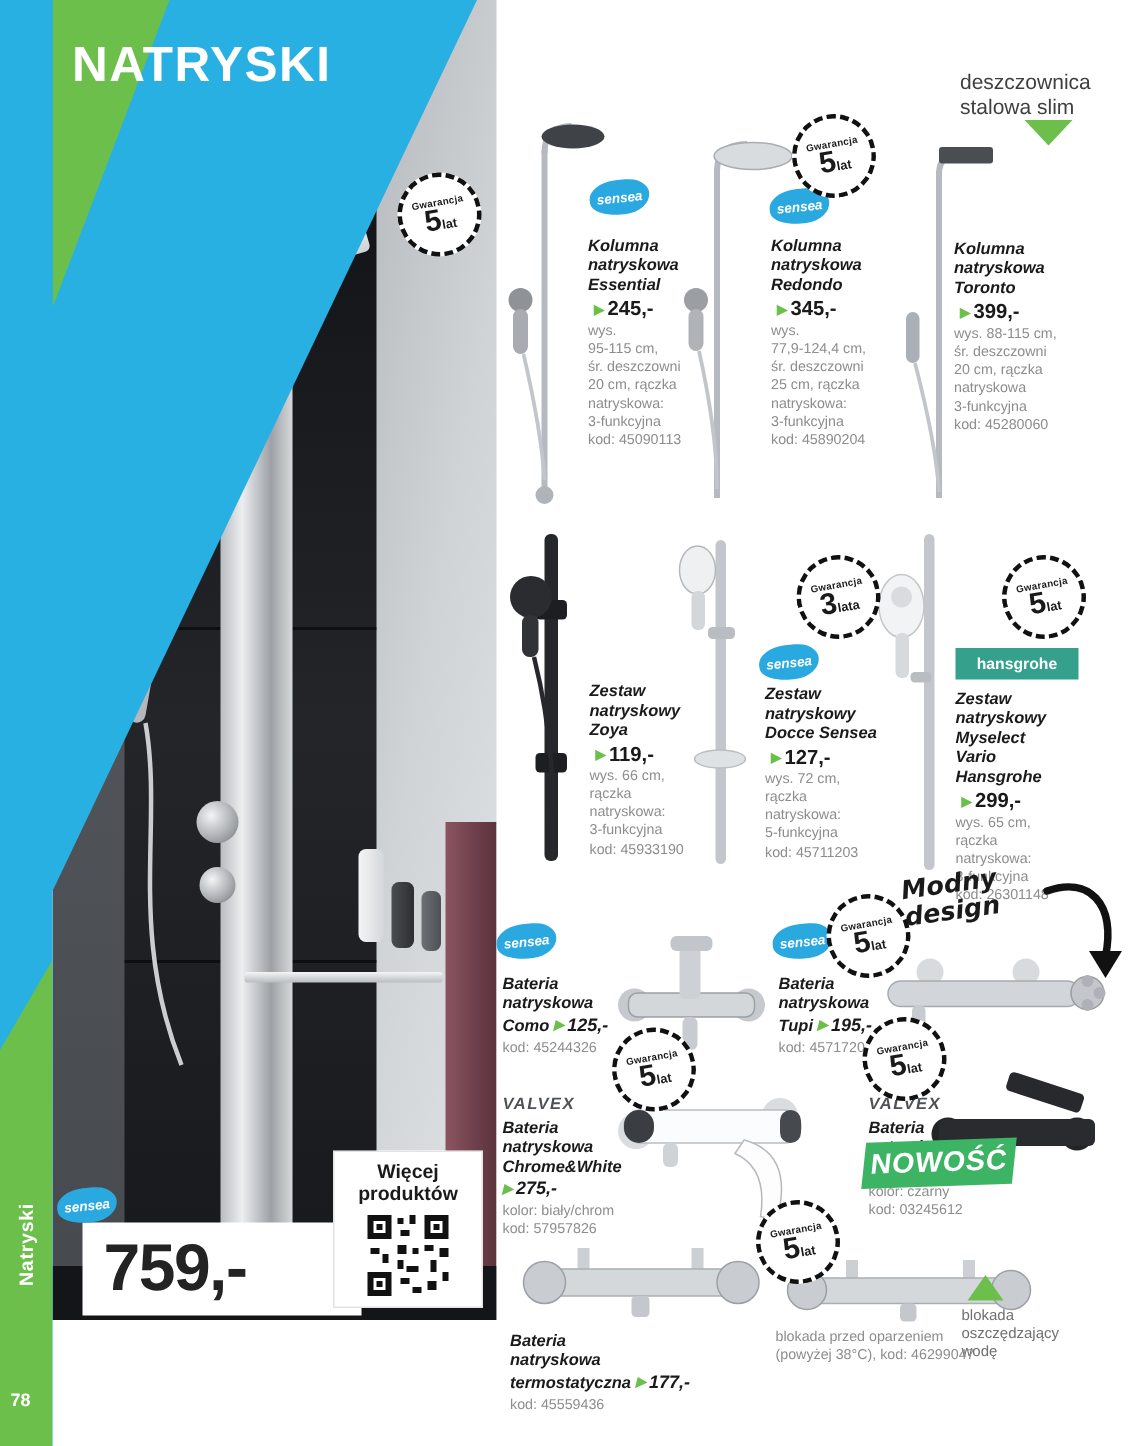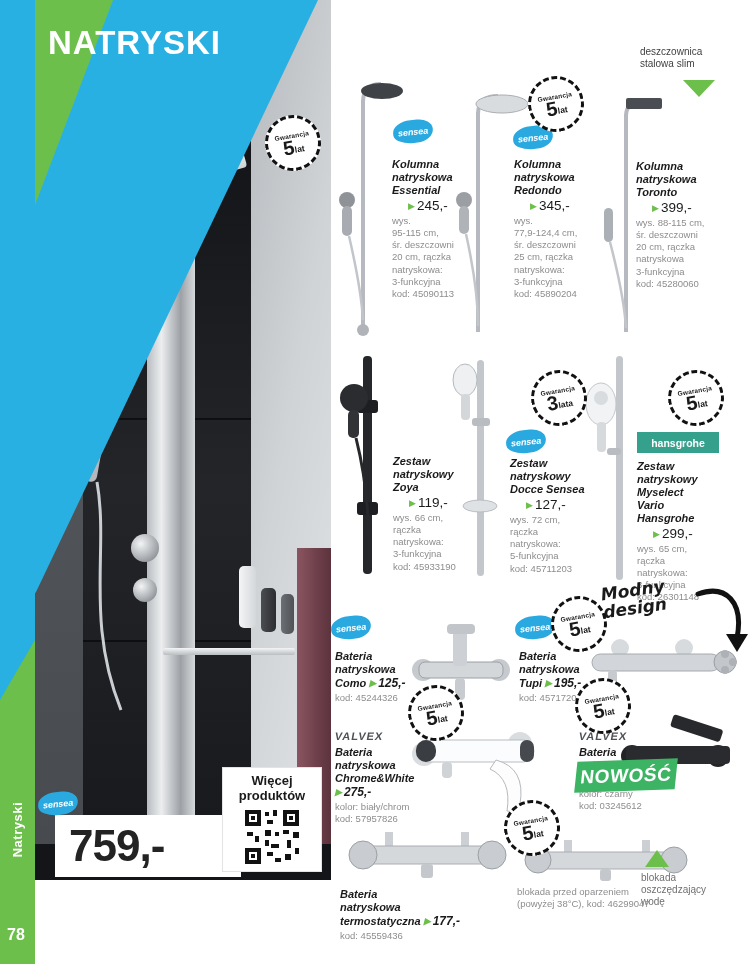--- a/index.html
+++ b/index.html
@@ -6,21 +6,21 @@
   body{width:756px;height:964px;position:relative;background:#ffffff;
        font-family:"Liberation Sans",sans-serif;overflow:hidden;color:#1a1a1a;}
   .abs{position:absolute;}
   
   .stripe-blue{left:0;top:0;width:35px;height:964px;background:#29b0e3;}
   .stripe-green{left:0;top:630px;width:35px;height:334px;background:#6cbf4b;
       clip-path:polygon(0 70px,100% 10px,100% 100%,0 100%);}
   .vlabel{left:0;top:780px;width:35px;height:100px;display:flex;align-items:center;justify-content:center;}
   .vlabel span{writing-mode:vertical-rl;transform:rotate(180deg);color:#fff;font-weight:bold;
       font-size:13px;letter-spacing:.5px;}
-  .pagenum{left:7px;top:926px;color:#fff;font-weight:bold;font-size:16px;}
+  .pagenum{left:7px;top:926px;color:#fff;font-weight:bold;font-size:12px;}
   
   .hero{left:35px;top:0;width:296px;height:880px;overflow:hidden;
       background:linear-gradient(100deg,#7e8286 0%,#a9adb1 35%,#cfd3d6 72%,#e2e5e7 100%);}
   .hero .sliver{position:absolute;left:0;top:0;width:52px;height:100%;
       background:linear-gradient(180deg,#5d6165,#46494d);}
   .hero .darkwall{position:absolute;left:48px;top:0;width:168px;height:100%;
       background:linear-gradient(180deg,#0d0e11,#232529 55%,#17181b);}
   .hero .seam{position:absolute;background:rgba(0,0,0,.55);}
   .hero .panel{position:absolute;left:112px;top:130px;width:48px;height:716px;border-radius:6px;
       background:linear-gradient(90deg,#b9bdc1,#eceeef 30%,#9da1a6 70%,#d6d9db);}
@@ -51,35 +51,35 @@
   
   .badge{width:56px;height:56px;border-radius:50%;background:#fff;border:3px dashed #111;
       display:flex;flex-direction:column;align-items:center;justify-content:center;
       transform:rotate(-10deg);z-index:6;box-sizing:border-box;}
   .badge .b-top{font-size:6.5px;font-weight:bold;letter-spacing:.2px;}
   .badge .b-row{display:flex;align-items:flex-end;line-height:.8;}
   .badge .b-num{font-size:20px;font-weight:800;}
   .badge .b-unit{font-size:8.5px;font-weight:bold;margin-bottom:1px;}
   
   .pname{font-size:11px;font-weight:bold;line-height:1.18;white-space:pre-line;font-style:italic;}
-  .pprice{font-size:13.5px;font-weight:400;margin:1px 0 2px 16px;}
+  .pprice{font-size:13.5px;font-weight:700;margin:1px 0 2px 4px;}
   .pprice-inline{font-size:12px;font-weight:800;}
   .parrow{color:#6cbf4b;font-size:9px;margin-right:2px;vertical-align:1px;}
   .pdesc{font-size:9.5px;color:#8d8d8d;line-height:1.28;white-space:pre-line;margin-top:2px;}
   
   .sensea{width:40px;height:23px;background:#2aa9e0;color:#fff;font-size:9px;font-weight:bold;
       font-style:italic;display:flex;align-items:center;justify-content:center;
       border-radius:55% 45% 50% 60%/60% 55% 65% 50%;transform:rotate(-6deg);z-index:5;}
   .valvex{font-size:11px;font-weight:800;color:#4e5256;letter-spacing:1px;transform:skewX(-10deg);}
   .hansgrohe{width:82px;height:21px;background:#35a08c;color:#fff;font-size:10.5px;font-weight:bold;
       display:flex;align-items:center;justify-content:center;}
   .nowosc{width:100px;height:31px;background:#3cb464;color:#fff;font-size:19px;font-weight:800;
       letter-spacing:.5px;display:flex;align-items:center;justify-content:center;
       transform:skewX(-8deg) rotate(-2deg);}
-  .callout{font-size:10px;color:#3f3f3f;line-height:1.2;white-space:pre-line;}
+  .callout{font-size:14px;color:#3f3f3f;line-height:1.2;white-space:pre-line;}
   .callout.gray{color:#6f6f6f;font-size:10px;}
   .modny{font-size:17px;font-weight:800;font-style:italic;transform:rotate(-8deg);
       white-space:pre-line;line-height:1.05;font-family:"DejaVu Sans",sans-serif;}
   .tri-down{width:0;height:0;border-left:16px solid transparent;border-right:16px solid transparent;
       border-top:17px solid #6cbf4b;}
   .tri-up{width:0;height:0;border-left:12px solid transparent;border-right:12px solid transparent;
       border-bottom:17px solid #6cbf4b;}
 </style>
 </head>
 <body>

